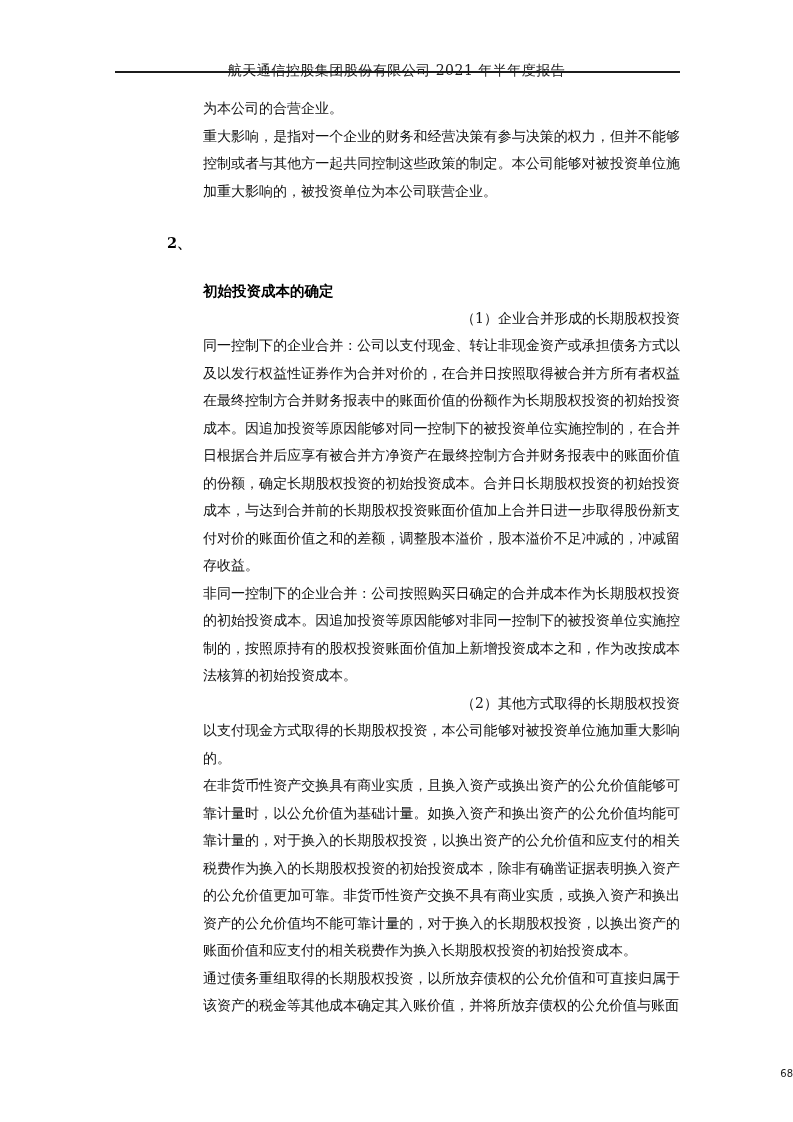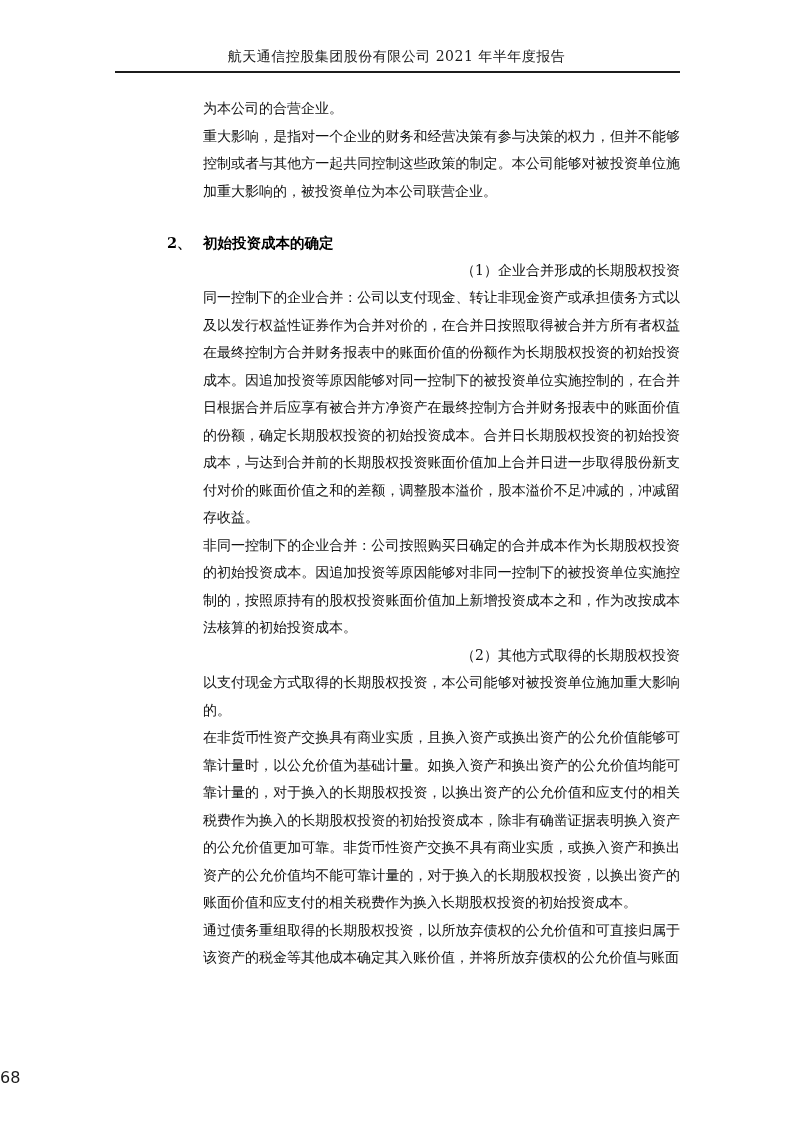--- a/index.html
+++ b/index.html
@@ -12,21 +12,21 @@
     width: 793px;
     height: 1122px;
     margin: 0 auto;
     background: #ffffff;
     color: #000000;
     font-family: "DejaVu Serif", "Liberation Serif", serif;
     overflow: hidden;
   }
   .doc-header-title {
     position: absolute;
-    top: 46px;
+    top: 60px;
     left: 0;
     width: 793px;
     text-align: center;
     font-size: 14px;
     line-height: 20px;
     color: #1a1a1a;
     letter-spacing: 0.5px;
   }
   .doc-header-rule {
     position: absolute;
@@ -64,28 +64,29 @@
     line-height: 27.5px;
     font-weight: bold;
     color: #000000;
   }
   .section-num {
     width: 36px;
     flex: 0 0 36px;
   }
   .section-title {
     flex: 1;
+    margin-top: 48px;
   }
   .page-number {
     position: absolute;
     top: 1068px;
     left: 0;
     width: 793px;
-    text-align: left;
-    font-size: 16px;
+    text-align: right;
+    font-size: 10px;
     color: #1a1a1a;
     font-family: "DejaVu Sans", "Liberation Sans", sans-serif;
   }
 </style>
 </head>
 <body>
 
 <div class="page">
 
   <div class="doc-header-title">航天通信控股集团股份有限公司 2021 年半年度报告</div>

